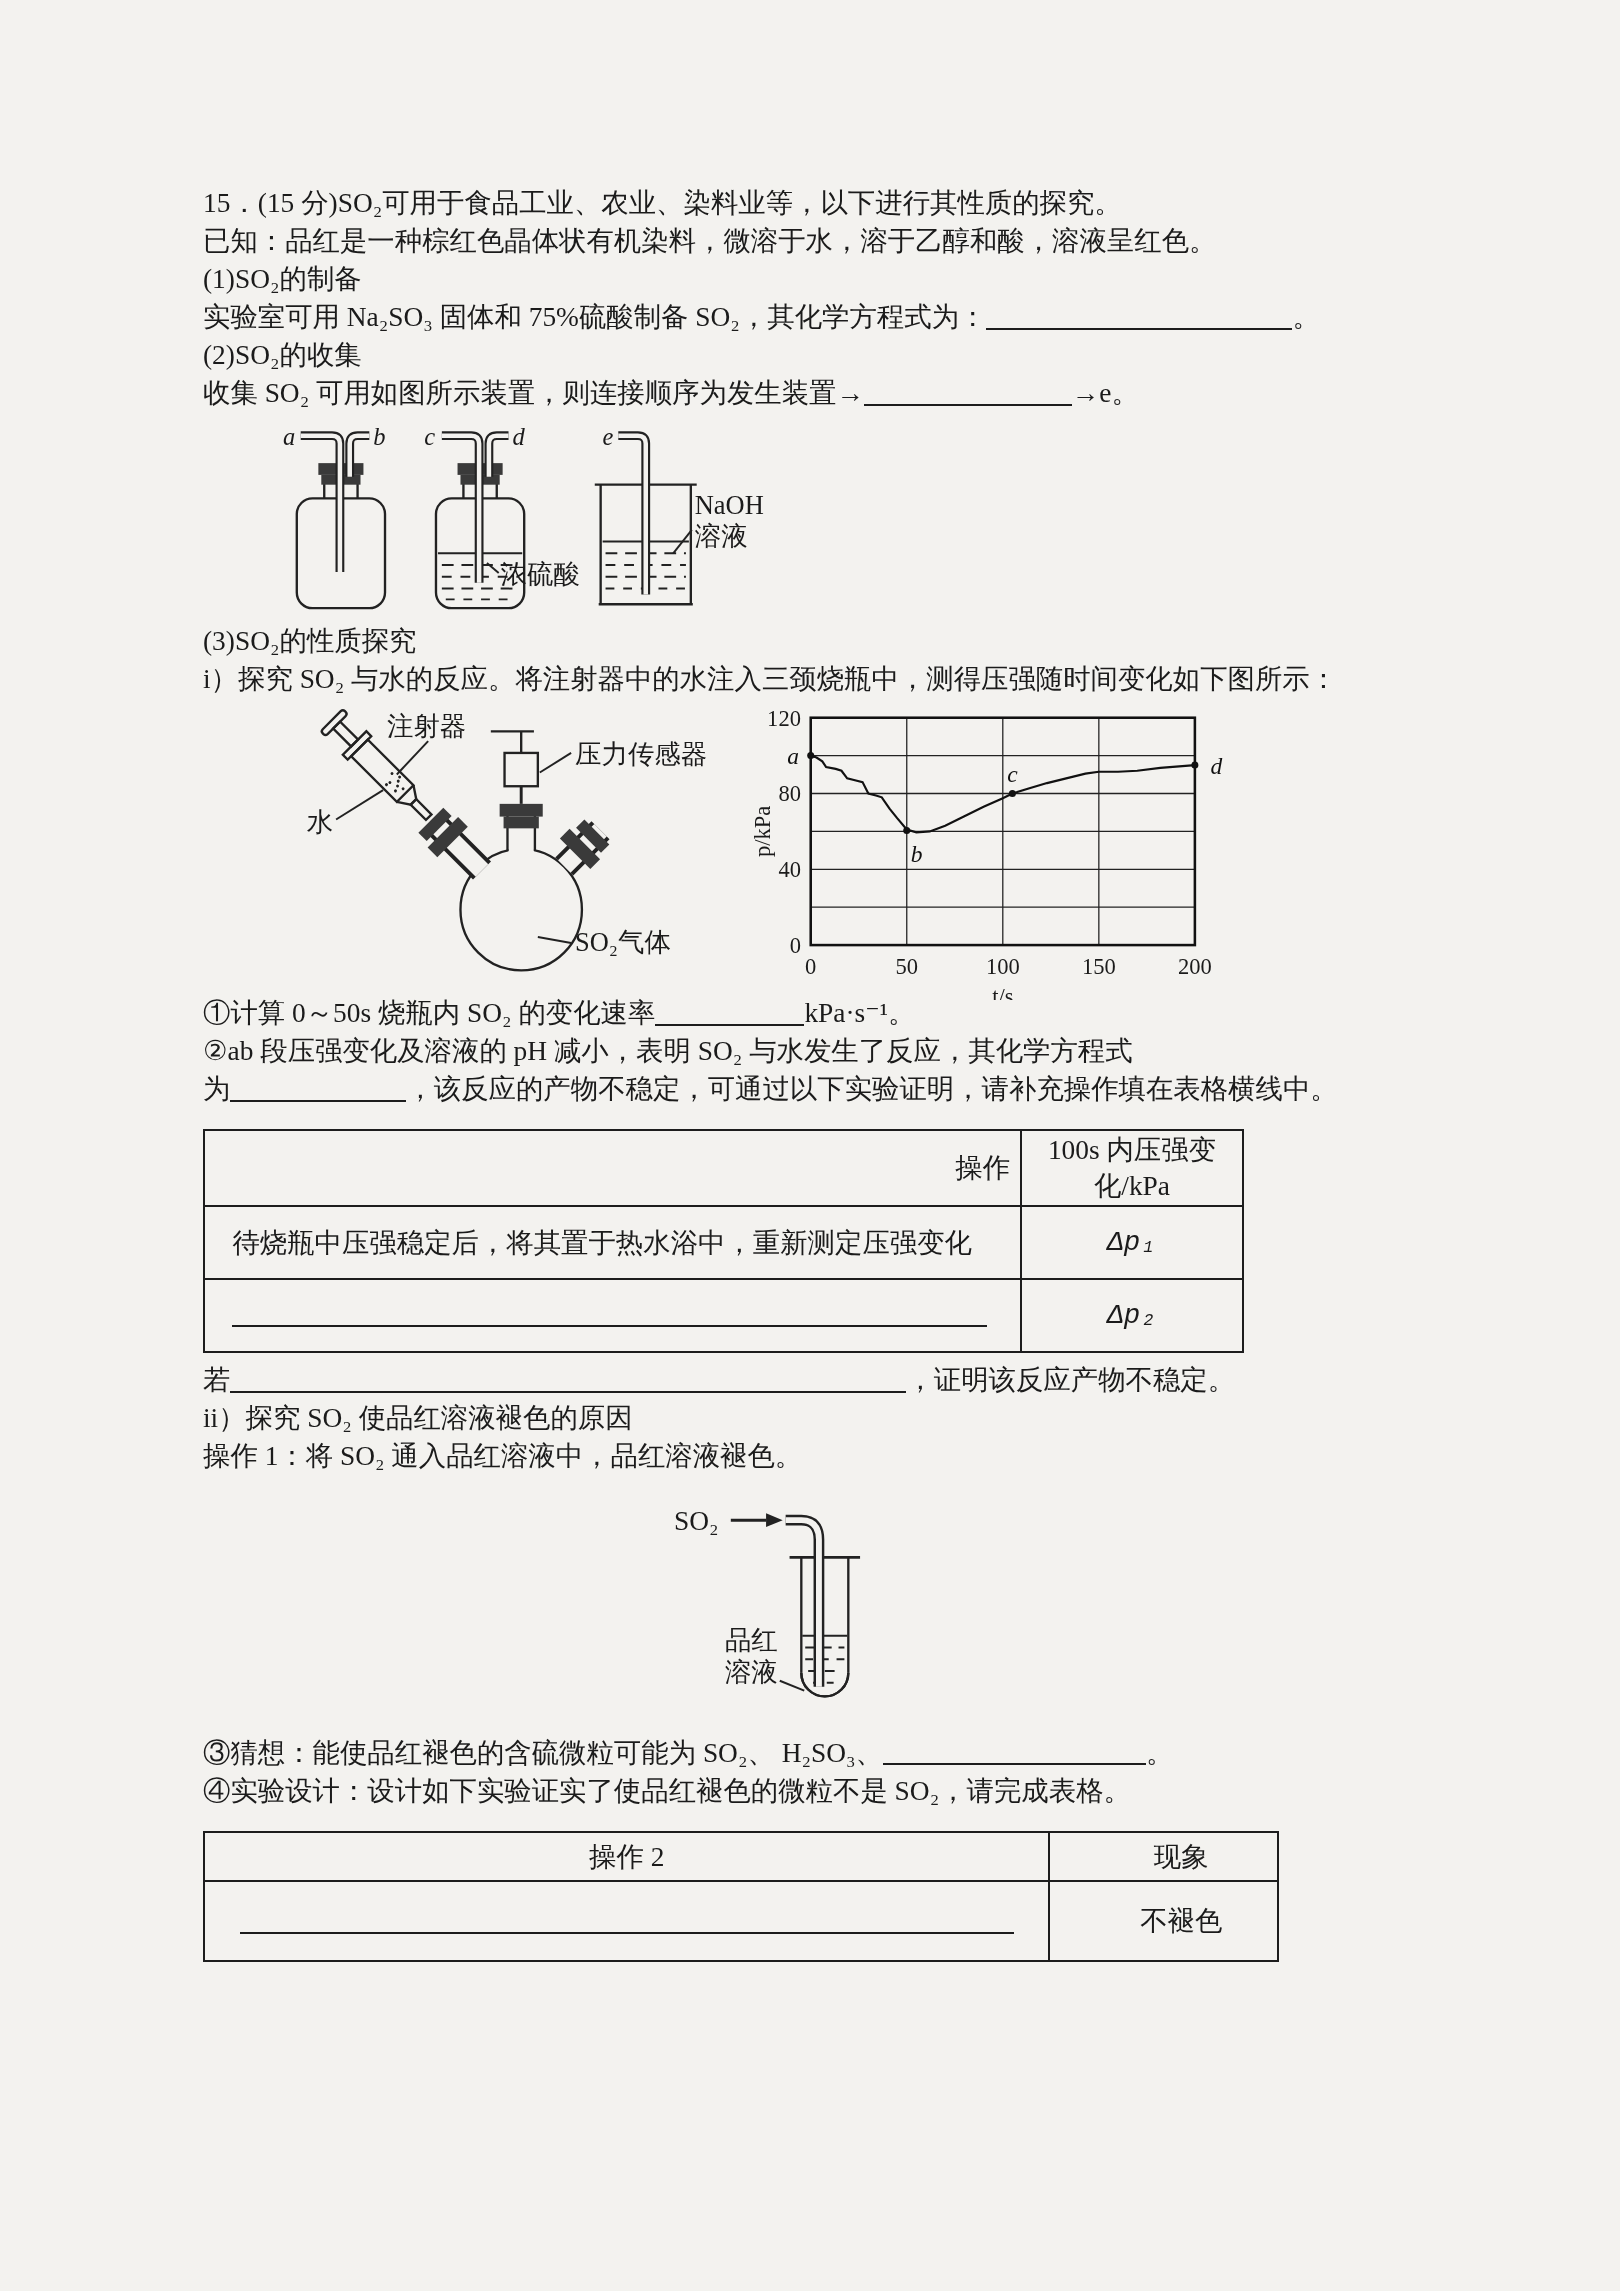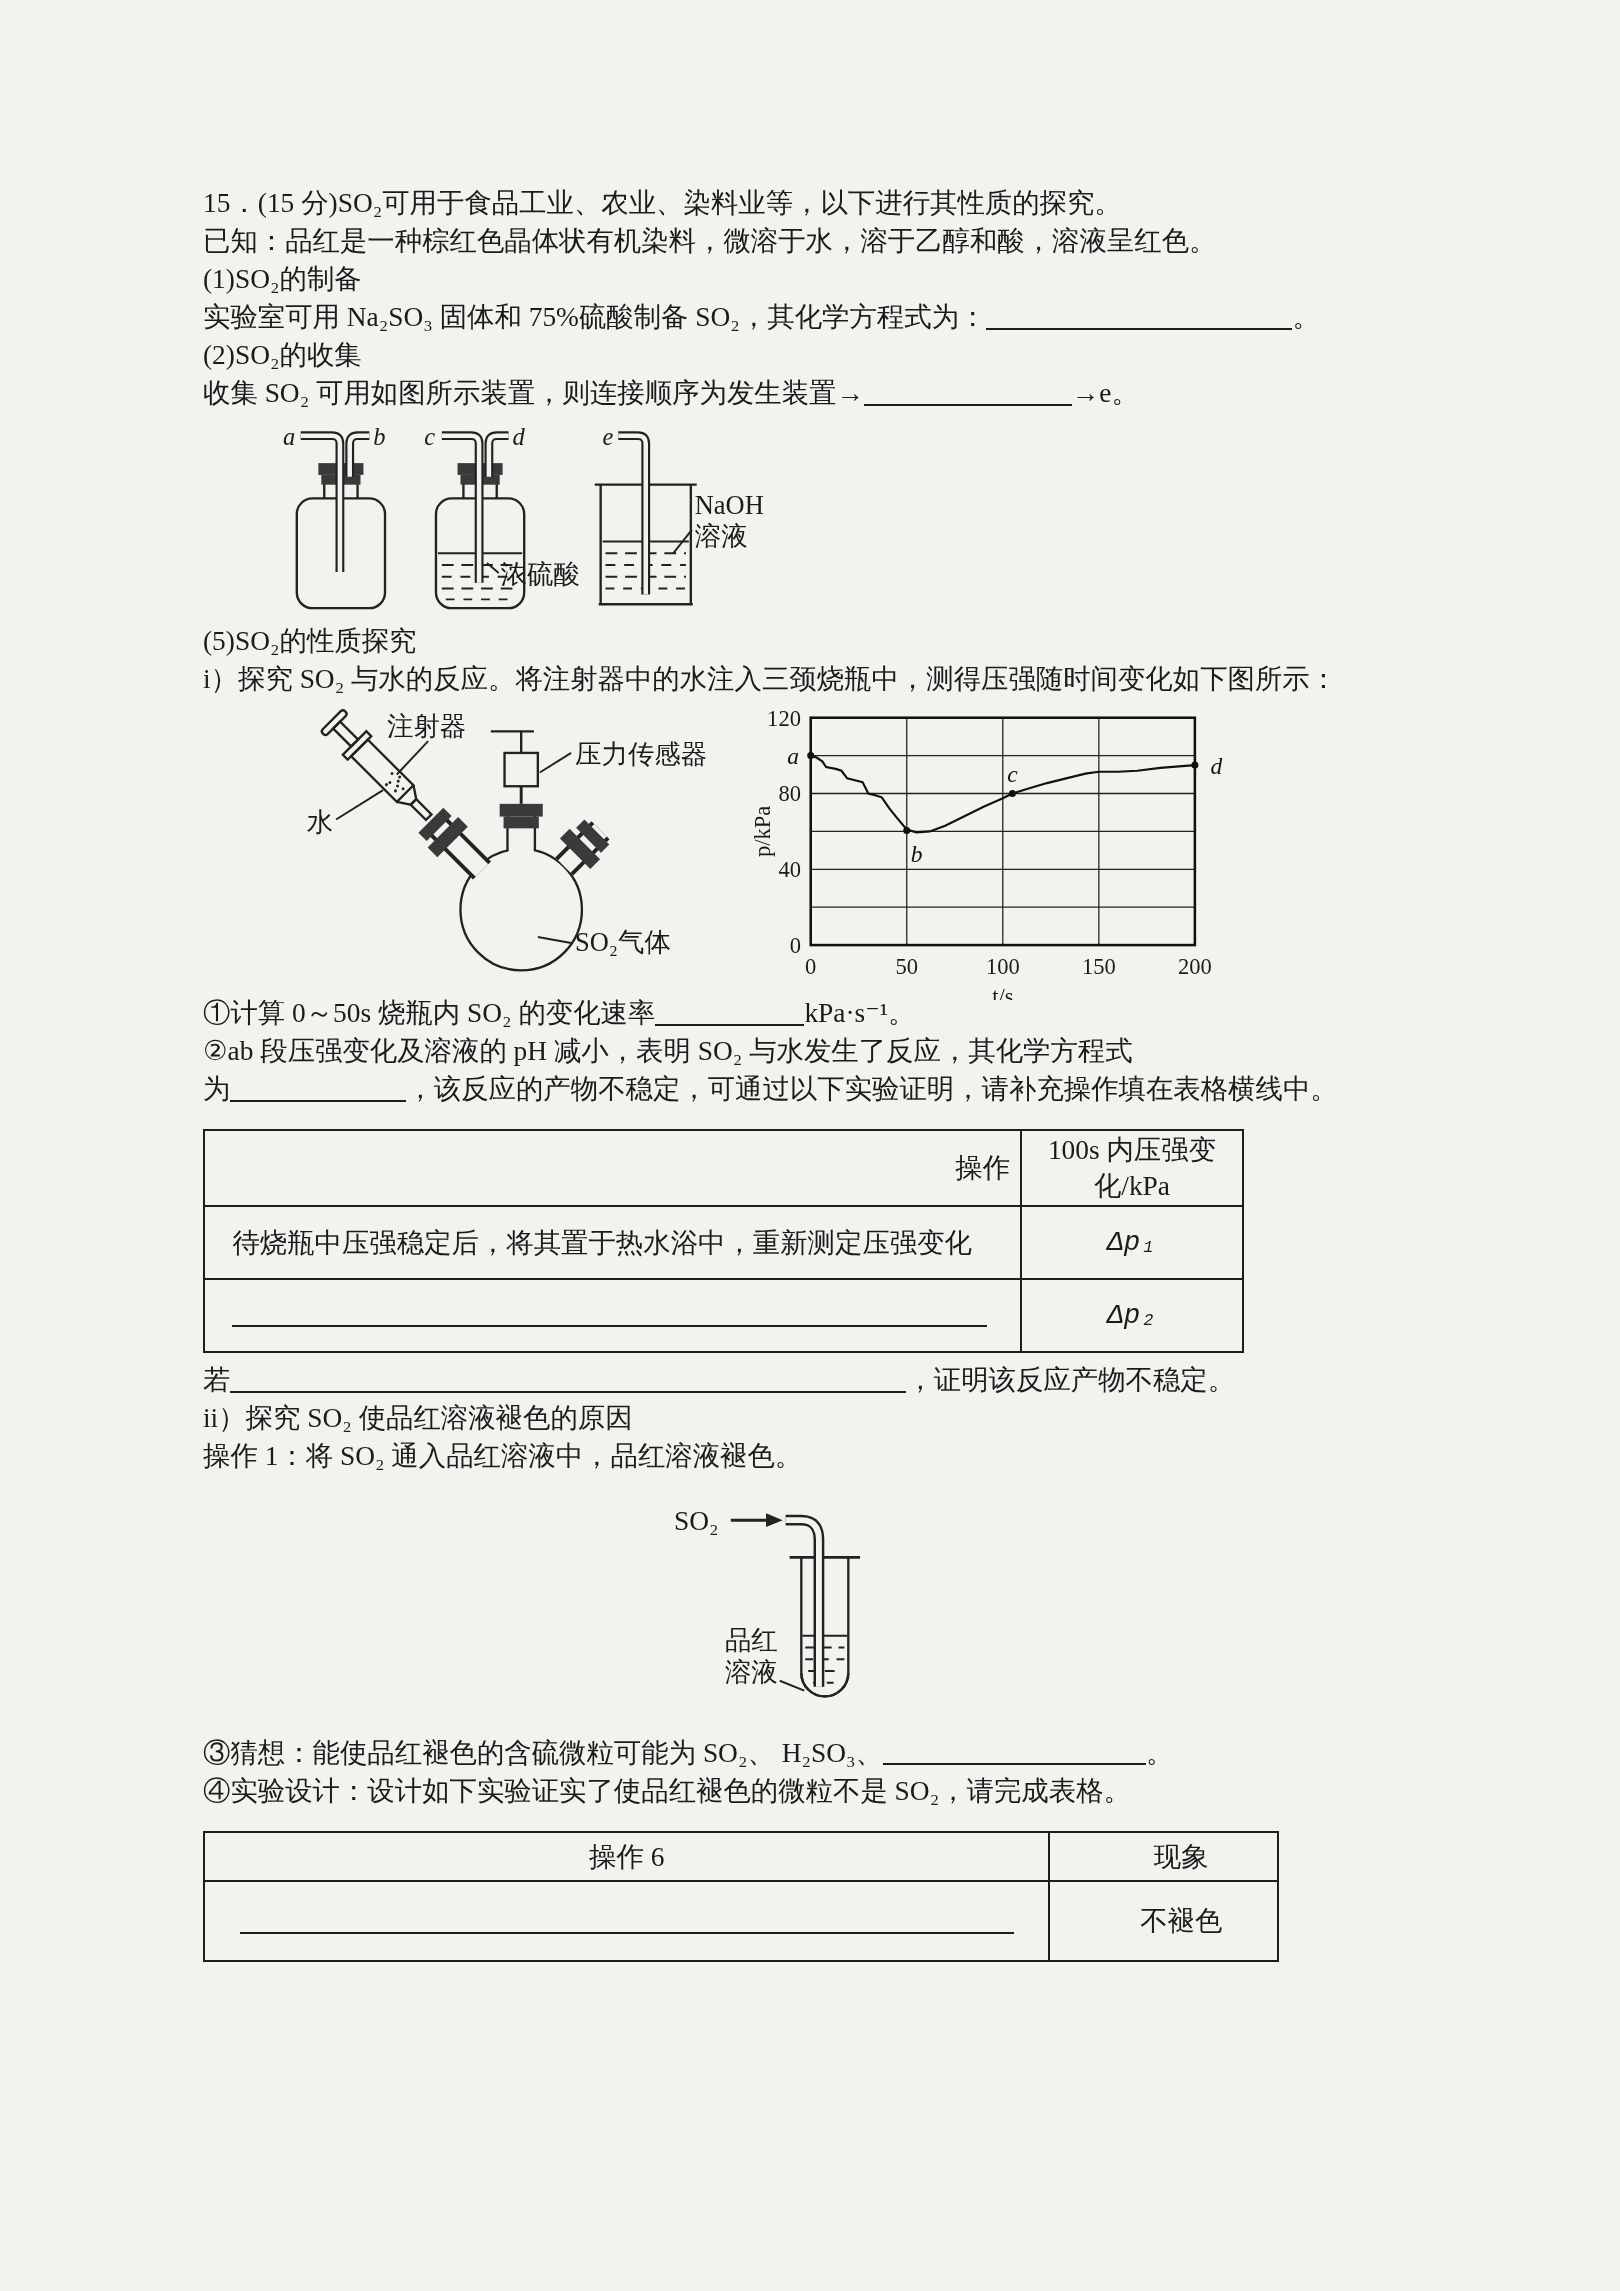--- a/index.html
+++ b/index.html
@@ -96,21 +96,21 @@
       </g>
       <path d="M346,16 H366 Q374,16 374,24 V178" stroke="#222" stroke-width="9" fill="none"></path>
       <path d="M346,16 H366 Q374,16 374,24 V178" stroke="#f3f2ef" stroke-width="4.6" fill="none"></path>
       <text class="port" x="330" y="25">e</text>
       <line x1="402" y1="136" x2="421" y2="112" stroke="#222" stroke-width="2"></line>
       <text class="dgm-label" x="424" y="96">NaOH</text>
       <text class="dgm-label" x="424" y="128">溶液</text>
     </g>
   </svg>
 
-  <p style="margin-top:3.9px"><span>(5)SO₂的性质探究</span></p>
+  <p style="margin-top:3.9px"><span>(3)SO₂的性质探究</span></p>
   <p><span>i）探究 SO₂ 与水的反应。将注射器中的水注入三颈烧瓶中，测得压强随时间变化如下图所示：</span></p>
 
   <div class="row">
 
     <svg class="diagram" width="451" height="286" viewBox="0 0 460 292" style="margin-left:78px;">
       <circle class="stroke" cx="245" cy="212" r="62" fill="#f3f2ef"></circle>
       <rect x="232" y="142" width="26" height="12" fill="#f3f2ef" stroke="none"></rect>
       <line class="stroke" x1="231" y1="108" x2="231" y2="152"></line>
       <line class="stroke" x1="259" y1="108" x2="259" y2="152"></line>
       <rect class="stopper" x="223" y="104" width="44" height="13"></rect>
@@ -249,21 +249,21 @@
     <text class="dgm-label" x="62" y="172">品红</text>
     <text class="dgm-label" x="62" y="204">溶液</text>
   </svg>
 
   <p style="margin-top:18px"><span>③猜想：能使品红褪色的含硫微粒可能为 SO₂、 H₂SO₃、</span><span class="blank" style="width:263px"></span><span>。</span></p>
   <p><span>④实验设计：设计如下实验证实了使品红褪色的微粒不是 SO₂，请完成表格。</span></p>
 
   <table class="qtable t2">
     <tbody>
           <tr>
-      <th class="op-col">操作 6</th>
+      <th class="op-col">操作 2</th>
       <th class="val-col">现象</th>
     </tr>
     <tr>
       <td class="op-col"><span class="blank" style="width:774px"></span></td>
       <td class="val-col">不褪色</td>
     </tr>
   </tbody>
       </table>
 
 </div>

